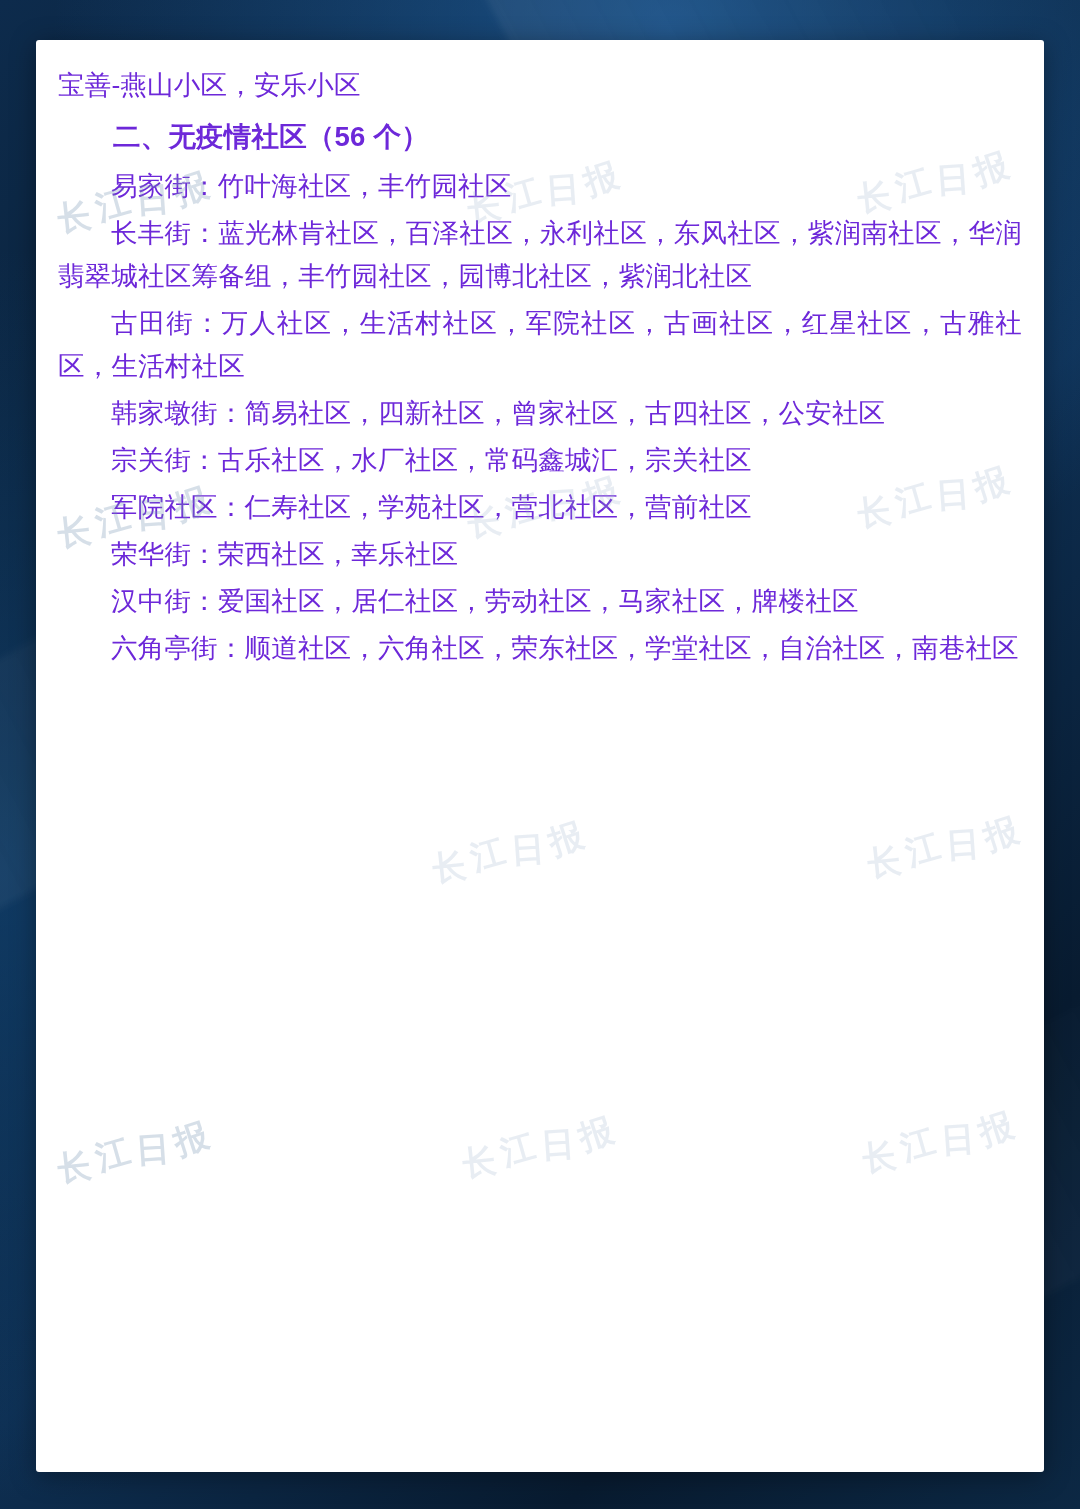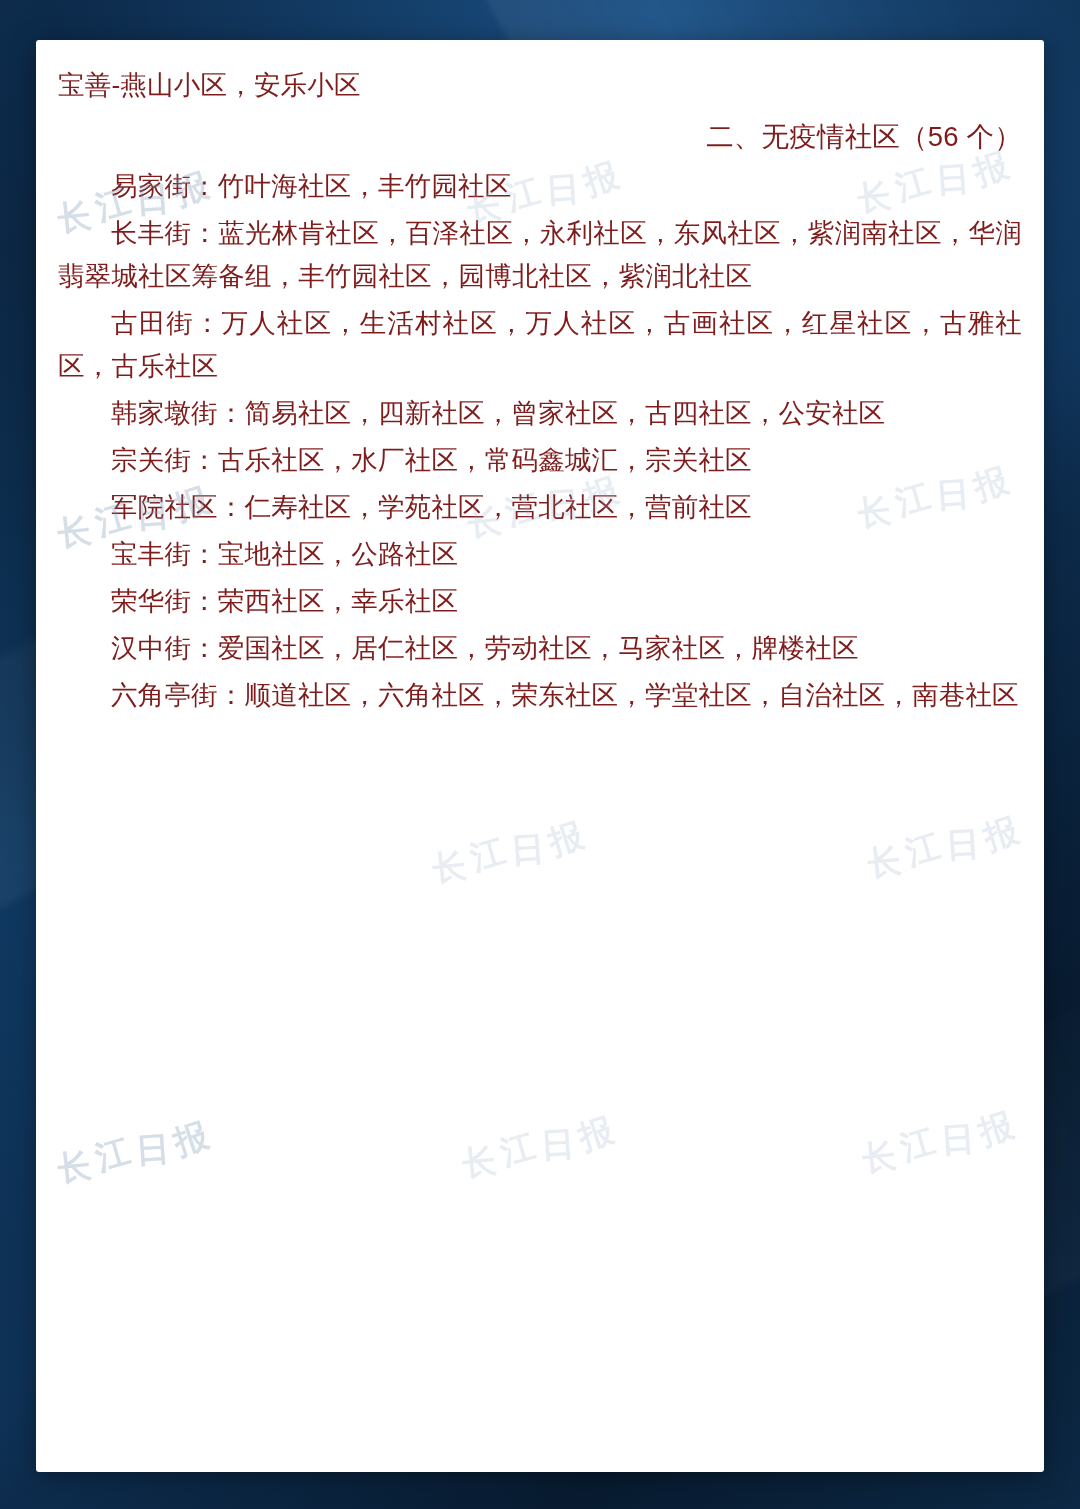--- a/index.html
+++ b/index.html
@@ -38,38 +38,37 @@
     background: #ffffff;
     border-radius: 3px;
     box-shadow: 0 4px 26px rgba(0,0,0,0.35);
     overflow: hidden;
   }
   .content {
     position: absolute;
     left: 22px;
     top: 24px;
     right: 22px;
-    color: #7f1d1d;
+    color: #6d28d9;
     font-size: 26.5px;
     line-height: 1.62;
     letter-spacing: 0.2px;
   }
   .line {
     margin: 0 0 4px 0;
     text-align: justify;
   }
   .indent {
     text-indent: 2em;
   }
   .heading {
-    font-weight: normal;
+    font-weight: bold;
     font-size: 27.5px;
     text-indent: 2em;
     margin: 8px 0 6px 0;
-    text-align: right;
   }
   
   .wm {
     position: absolute;
     color: rgba(120,150,180,0.30);
     font-family: "Liberation Serif", "DejaVu Serif", serif;
     font-size: 34px;
     font-weight: bold;
     letter-spacing: 6px;
     transform: rotate(-12deg);
@@ -93,25 +92,24 @@
   <div class="bg-streak" style="left:740px; top:1080px; width:460px; height:240px;"></div>
 </div>
 
 <div class="paper">
 
   <div class="content">
     <p class="line">宝善-燕山小区，安乐小区</p>
     <p class="heading">二、无疫情社区（56 个）</p>
     <p class="line indent">易家街：竹叶海社区，丰竹园社区</p>
     <p class="line indent">长丰街：蓝光林肯社区，百泽社区，永利社区，东风社区，紫润南社区，华润翡翠城社区筹备组，丰竹园社区，园博北社区，紫润北社区</p>
-    <p class="line indent">古田街：万人社区，生活村社区，万人社区，古画社区，红星社区，古雅社区，古乐社区</p>
+    <p class="line indent">古田街：万人社区，生活村社区，军院社区，古画社区，红星社区，古雅社区，生活村社区</p>
     <p class="line indent">韩家墩街：简易社区，四新社区，曾家社区，古四社区，公安社区</p>
     <p class="line indent">宗关街：古乐社区，水厂社区，常码鑫城汇，宗关社区</p>
     <p class="line indent">军院社区：仁寿社区，学苑社区，营北社区，营前社区</p>
-    <p class="line indent">宝丰街：宝地社区，公路社区</p>
     <p class="line indent">荣华街：荣西社区，幸乐社区</p>
     <p class="line indent">汉中街：爱国社区，居仁社区，劳动社区，马家社区，牌楼社区</p>
     <p class="line indent">六角亭街：顺道社区，六角社区，荣东社区，学堂社区，自治社区，南巷社区</p>
   </div>
 
   <div class="wm" style="left:20px; top:140px;">
     <span>长</span><span>江</span><span>日</span><span>报</span>
   </div>
   <div class="wm light" style="left:430px; top:130px;">
     <span>长</span><span>江</span><span>日</span><span>报</span>

